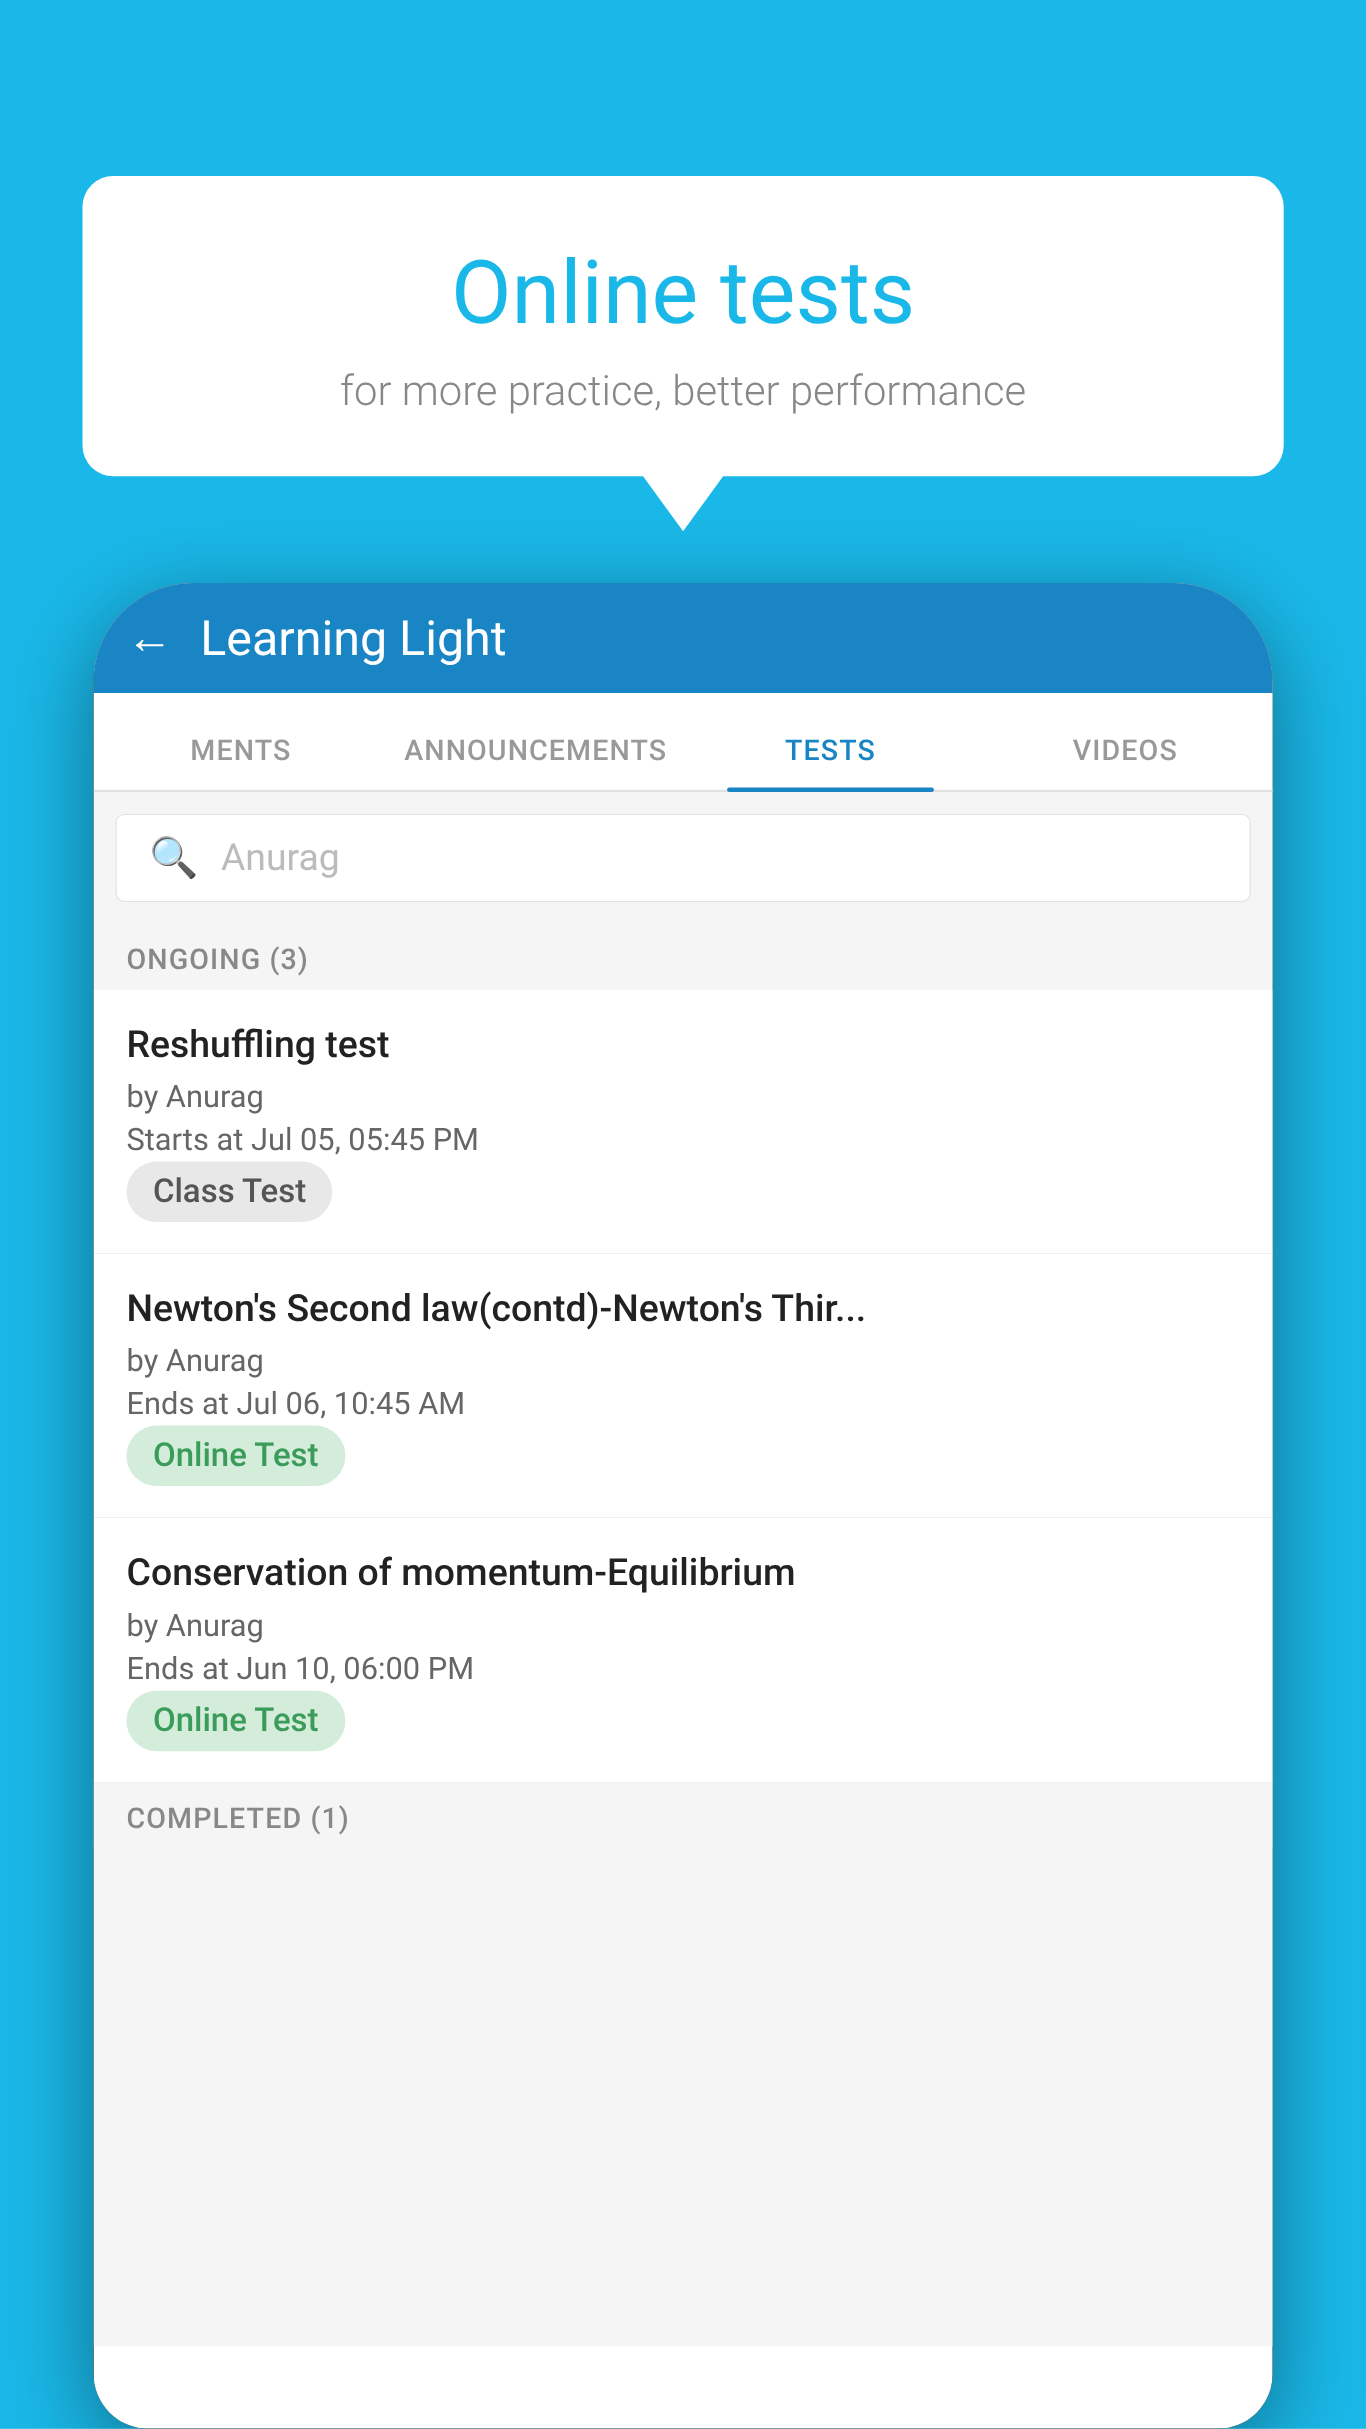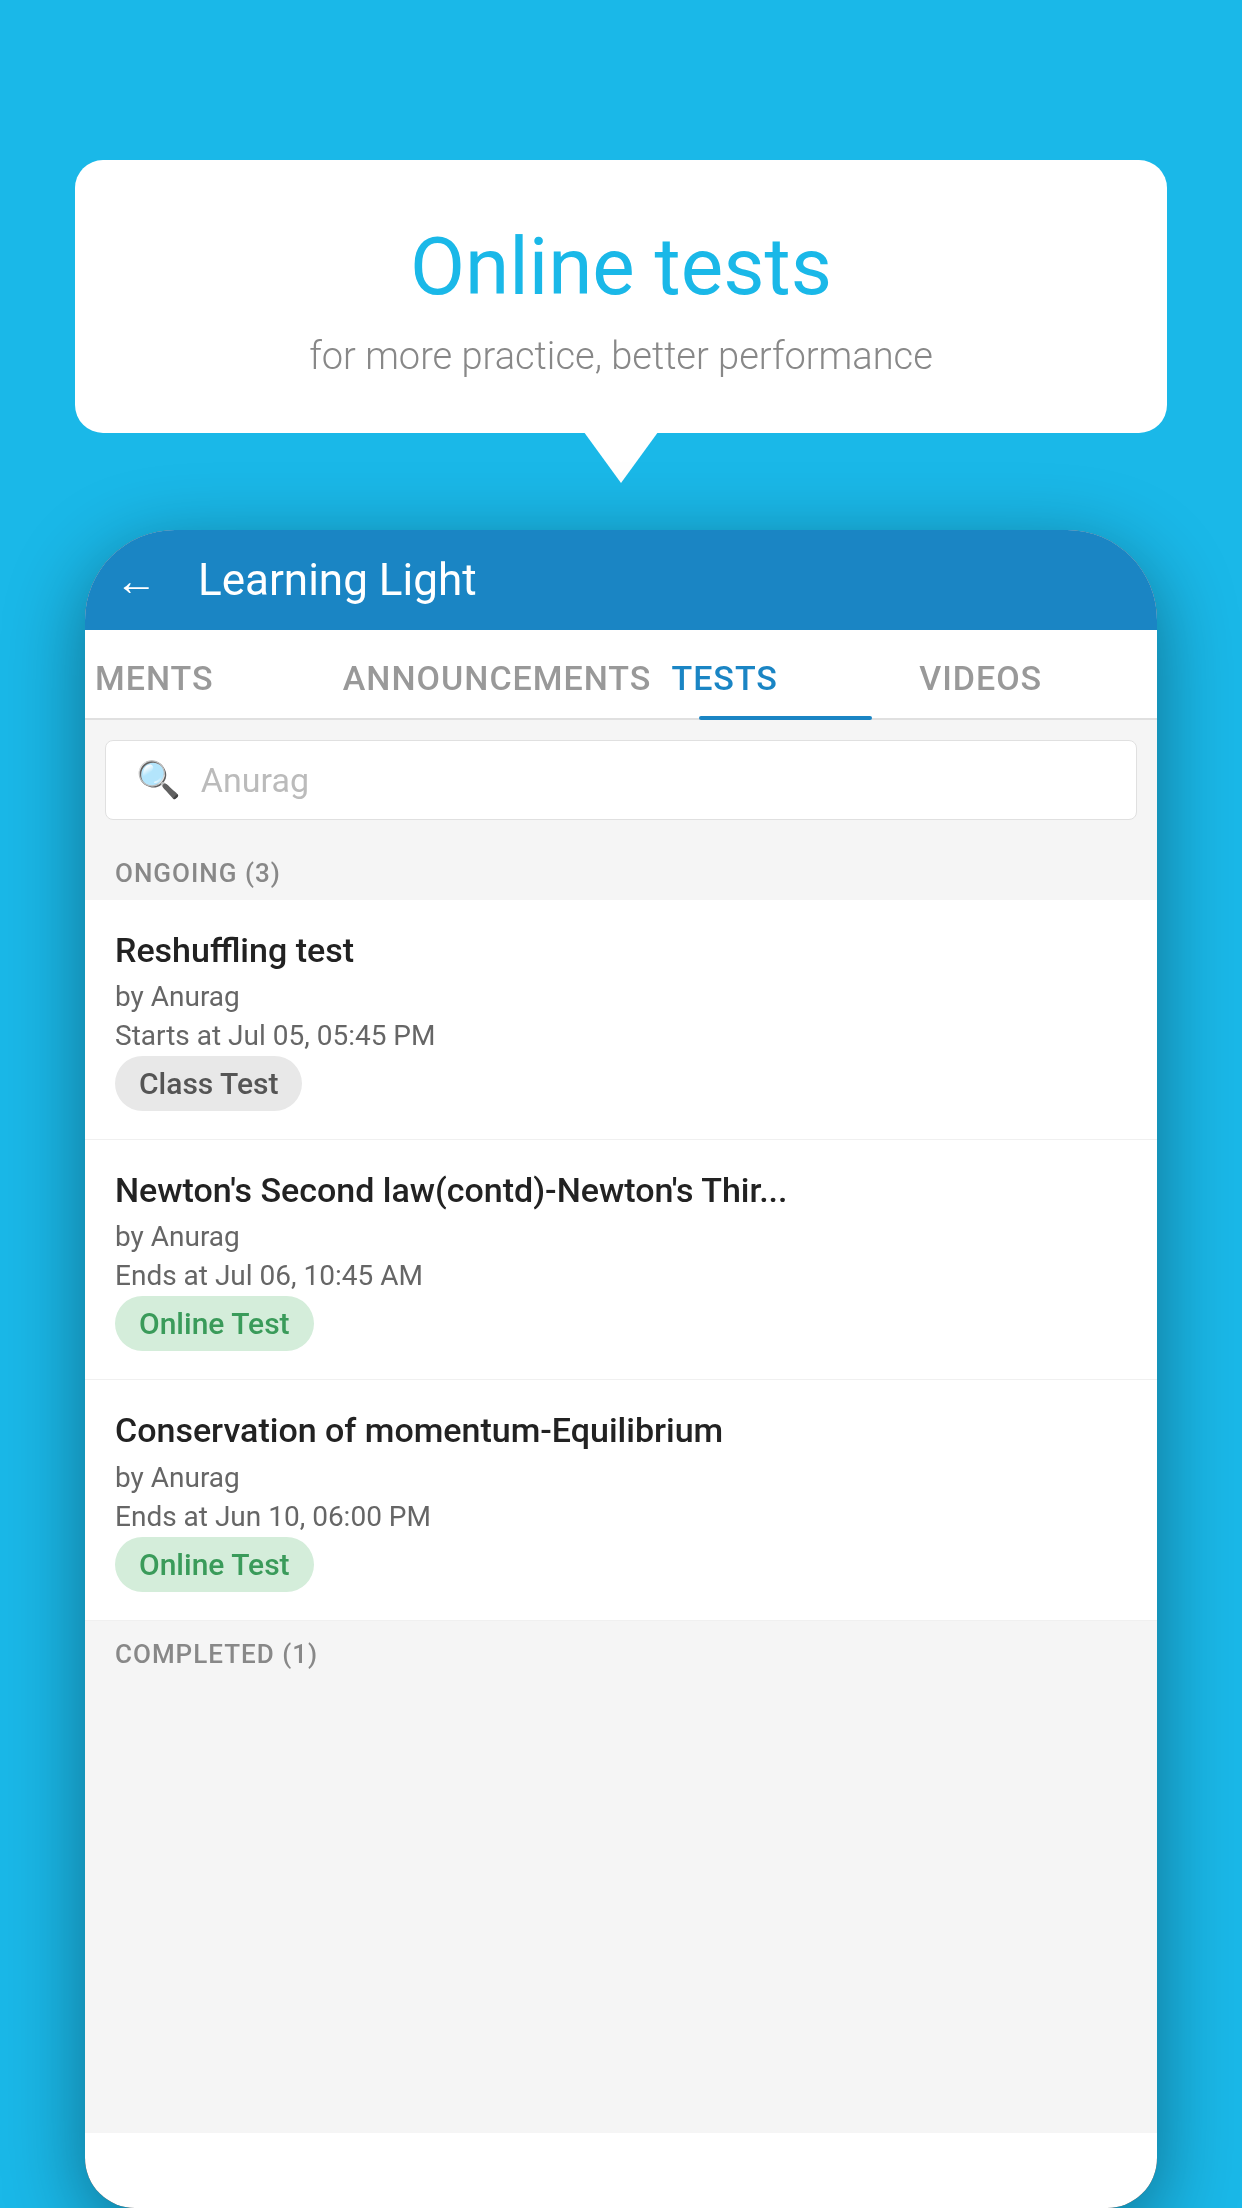--- a/index.html
+++ b/index.html
@@ -128,37 +128,36 @@
     .back-arrow {
       color: white;
       font-size: 42px;
       cursor: pointer;
     }
 
     .app-title {
       color: white;
       font-size: 44px;
       font-weight: 400;
-      margin-left: 16px;
     }
 
     
     .tabs {
       background: white;
       display: flex;
       border-bottom: 2px solid #e0e0e0;
       height: 90px;
       align-items: flex-end;
     }
 
     .tab {
       flex: 1;
-      text-align: left;
+      text-align: center;
       padding: 0 10px 20px;
-      font-size: 34px;
+      font-size: 26px;
       color: #999;
       font-weight: 500;
       letter-spacing: 1px;
       cursor: pointer;
       position: relative;
     }
 
     .tab.active {
       color: #1a85c4;
     }

